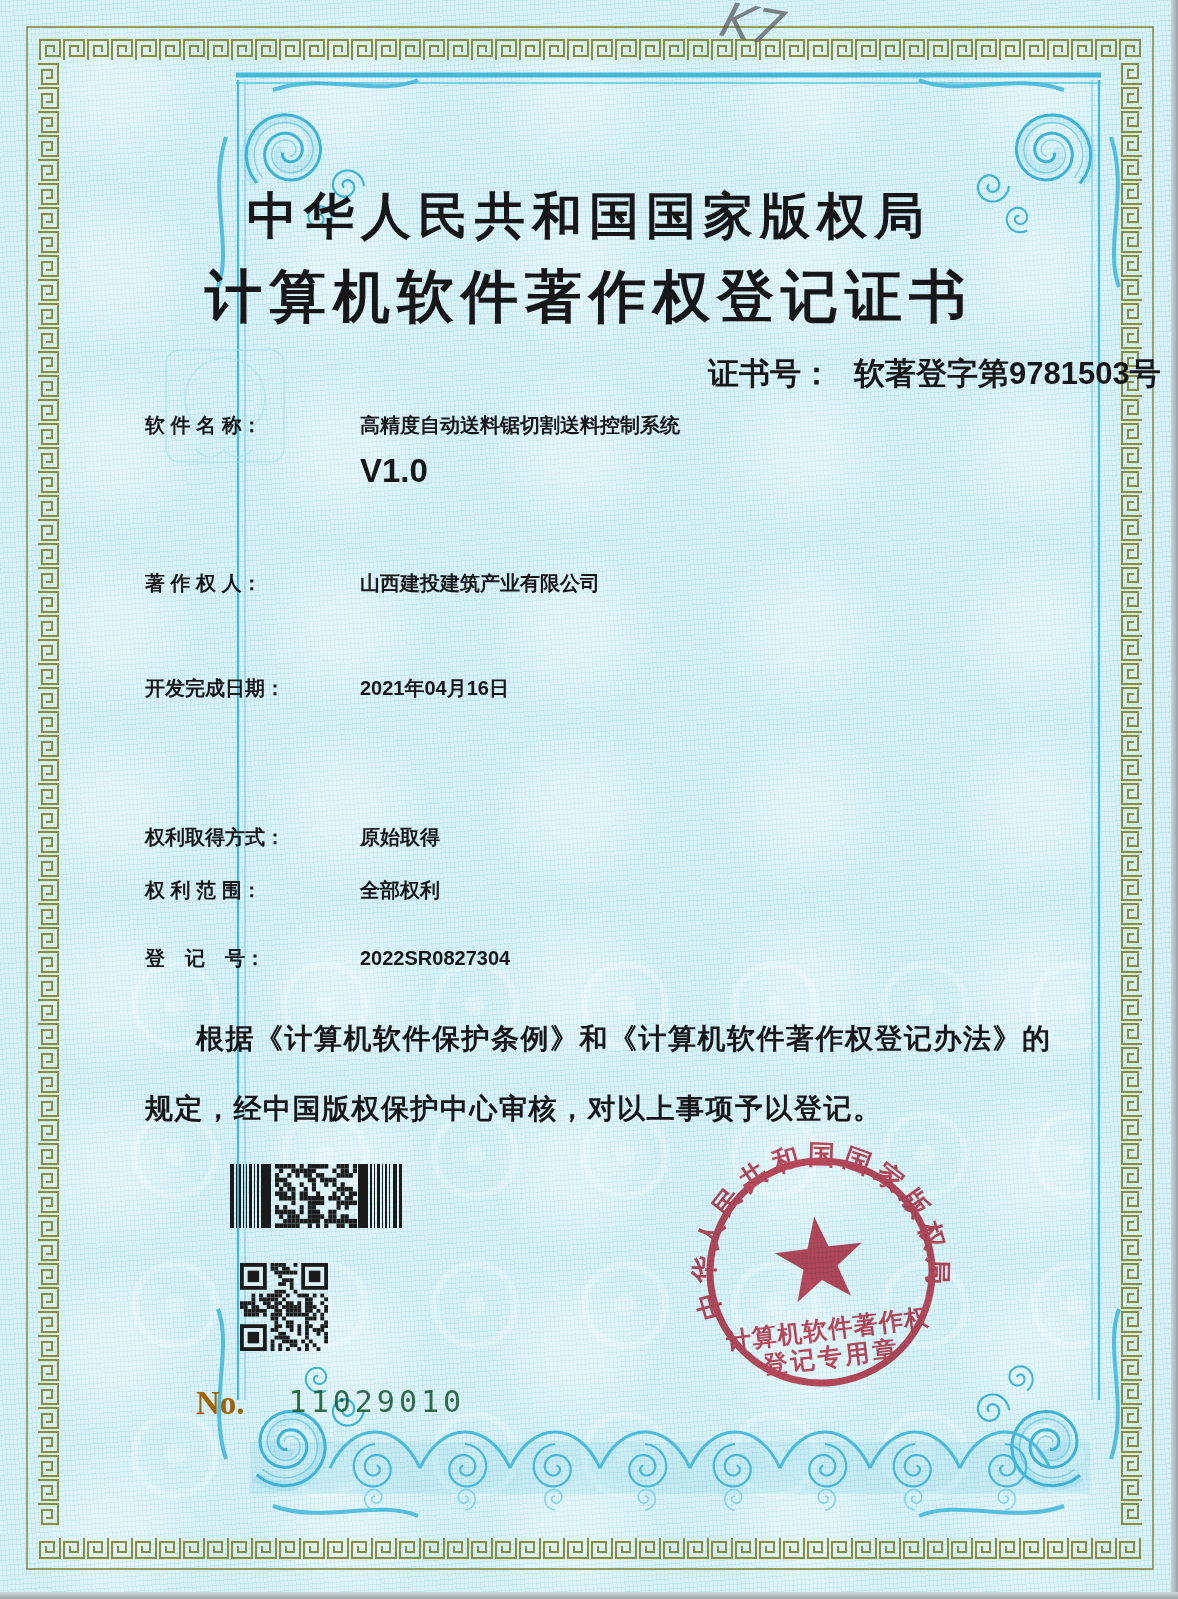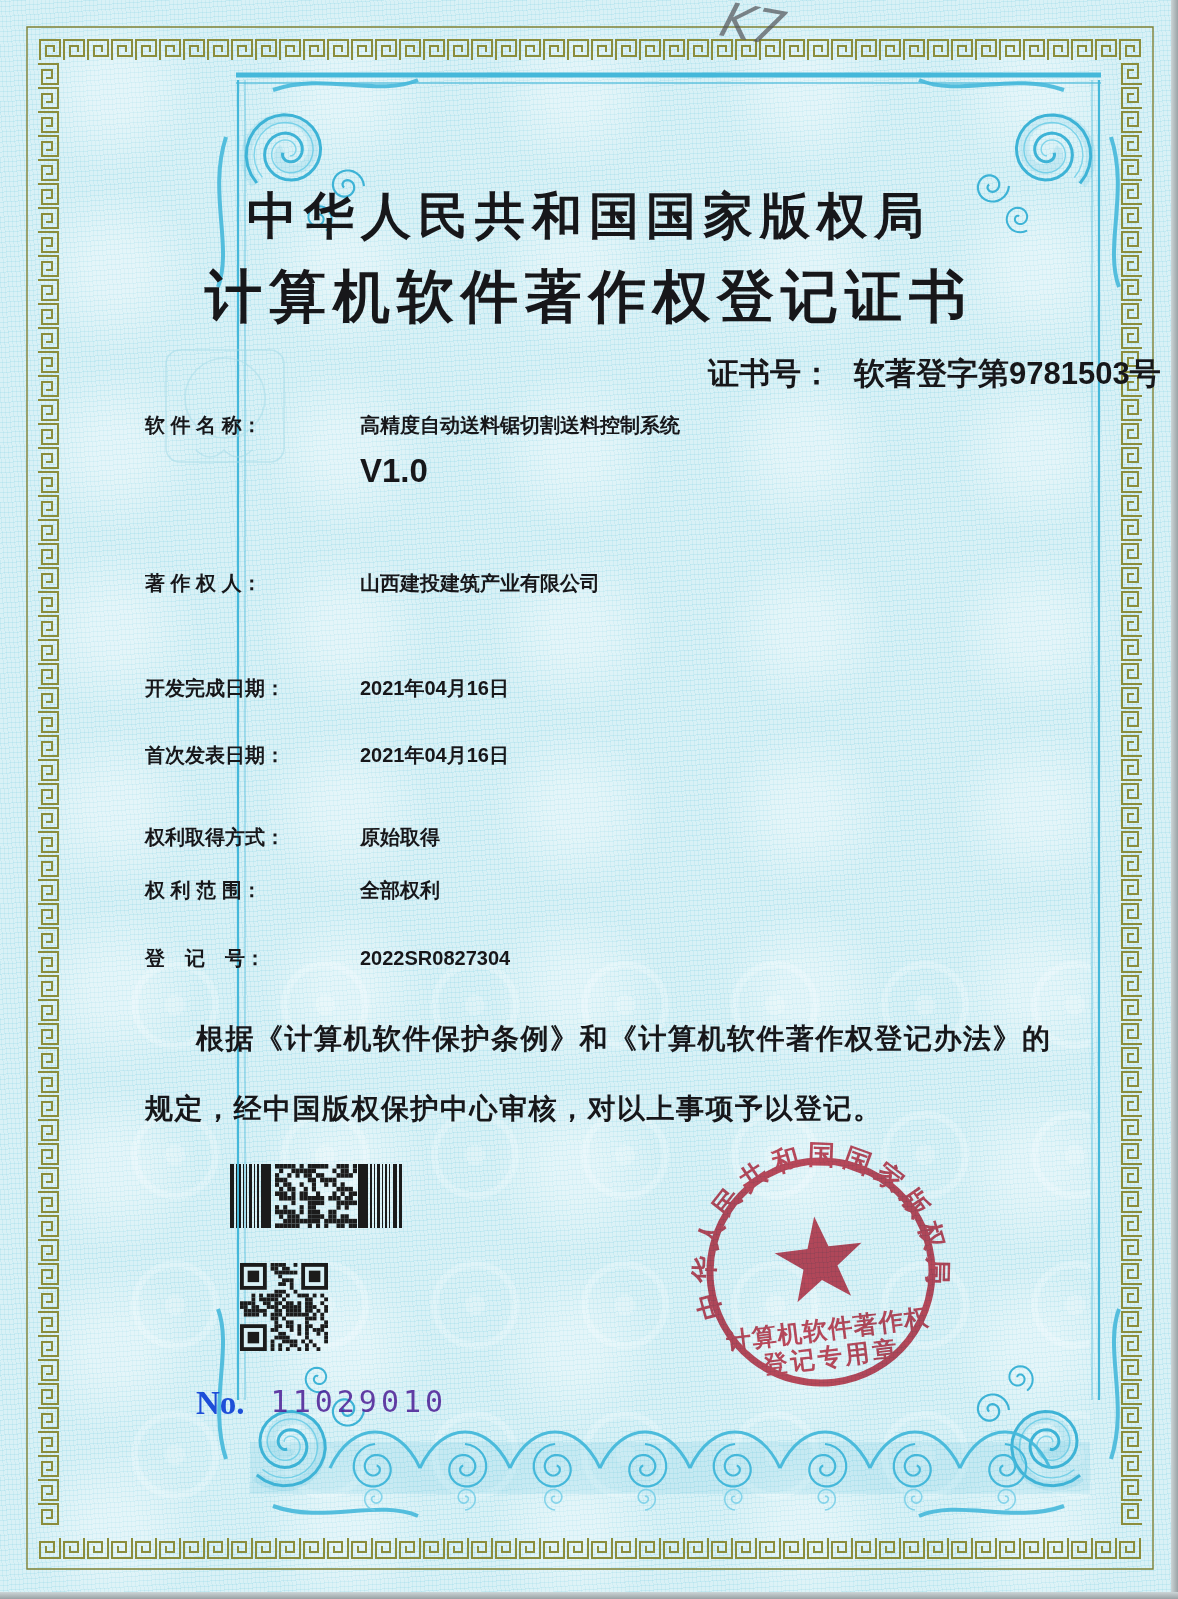--- a/index.html
+++ b/index.html
@@ -22,23 +22,23 @@
           font:700 50px/1.15 "Liberation Serif","DejaVu Serif",serif;letter-spacing:7px;}
   .title2{left:0;right:0;top:264px;text-align:center;
           font:700 57px/1.15 "Liberation Serif","DejaVu Serif",serif;letter-spacing:7px;}
   .certno{top:353px;left:708px;font-size:31px;font-weight:700;}
   .certno .cval{margin-left:22px;}
   .row{left:145px;font-size:20px;font-weight:700;}
   .row .lbl{display:inline-block;width:215px;}
   .vline2{left:360px;font-size:33px;font-weight:700;}
   .para{font-size:28px;font-weight:700;letter-spacing:1.5px;}
   .noline{top:1384px;left:196px;}
-  .no-label{font:600 33px "Liberation Serif","DejaVu Serif",serif;color:#1d4ed8;text-align:center;}
-  .no-value{font:400 30px "DejaVu Sans Mono","Liberation Mono",monospace;color:#4c1d95;
-            letter-spacing:4px;margin-left:26px;vertical-align:2px;opacity:.85;}
+  .no-label{font:600 33px "Liberation Serif","DejaVu Serif",serif;color:#a16207;text-align:center;}
+  .no-value{font:400 30px "DejaVu Sans Mono","Liberation Mono",monospace;color:#14532d;
+            letter-spacing:4px;margin-left:44px;vertical-align:2px;opacity:.85;}
   .date{top:1392px;left:702px;font-size:30px;font-weight:700;letter-spacing:1px;color:#101013;}
   .handwrite{top:-4px;left:722px;font:300 48px "DejaVu Sans",sans-serif;font-style:italic;
              color:rgba(85,88,92,.72);transform:rotate(10deg) skewX(-6deg);}
   .seal{position:absolute;left:691px;top:1142px;mix-blend-mode:multiply;opacity:.9;}
   .barcode,.qrcode{position:absolute;}
   .barcode{left:230px;top:1164px;}
   .qrcode{left:240px;top:1263px;}
   .scan-right{position:absolute;right:0;top:0;width:7px;height:100%;
               background:linear-gradient(to right,#ccd5d7,#9aa3a6);}
   .scan-bottom{position:absolute;left:0;bottom:0;width:100%;height:7px;
@@ -346,23 +346,20 @@
   <div class="abs vline2" style="top:452px">V1.0</div>
 
   <div class="abs row" style="top:570px">
     <span class="lbl">著 作 权 人：</span><span class="val">山西建投建筑产业有限公司</span>
   </div>
 
   <div class="abs row" style="top:675px">
     <span class="lbl">开发完成日期：</span><span class="val">2021年04月16日</span>
   </div>
 
-  <div class="abs row" style="top:742px">
-    <span class="lbl">首次发表日期：</span><span class="val">2021年04月16日</span>
-  </div>
 
   <div class="abs row" style="top:824px">
     <span class="lbl">权利取得方式：</span><span class="val">原始取得</span>
   </div>
 
   <div class="abs row" style="top:877px">
     <span class="lbl">权 利 范 围：</span><span class="val">全部权利</span>
   </div>
 
   <div class="abs row" style="top:945px">

